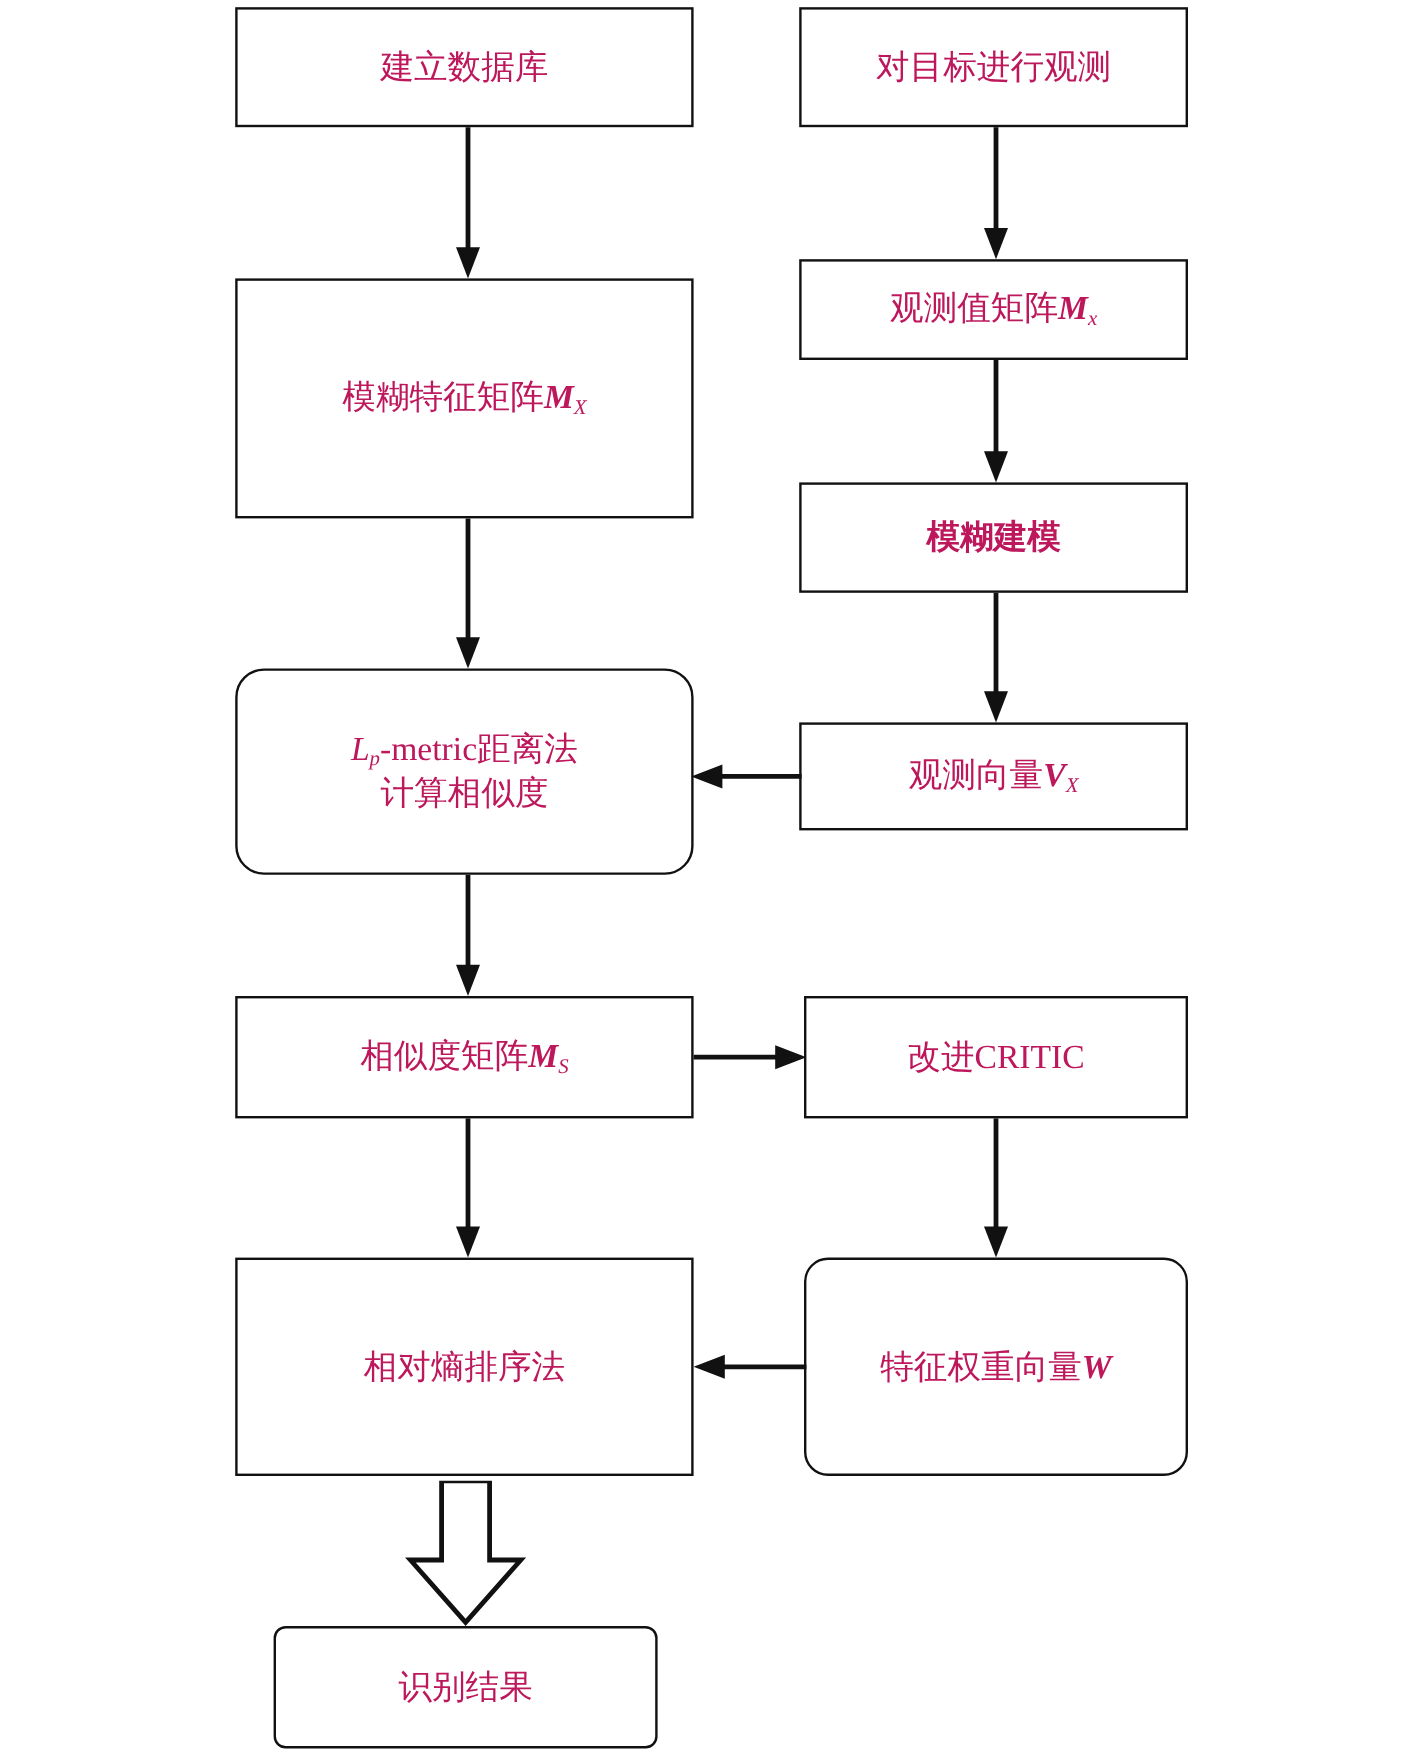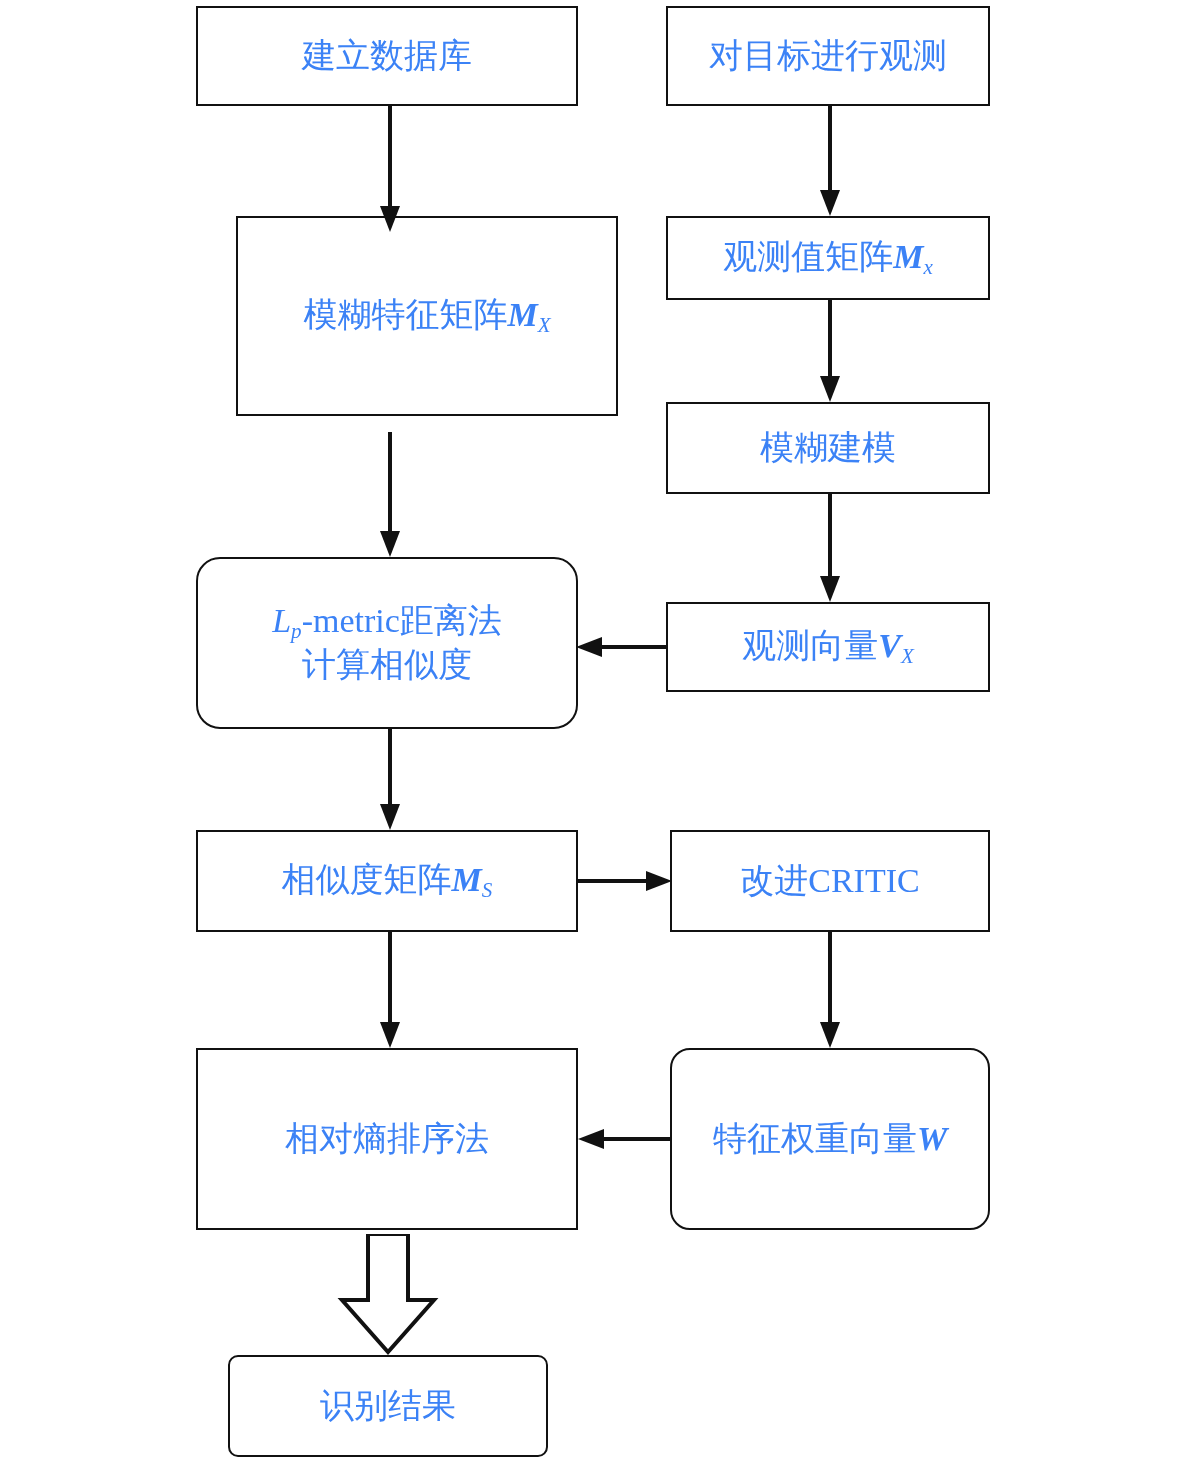--- a/index.html
+++ b/index.html
@@ -17,23 +17,23 @@
   }
   .node {
     position: absolute;
     box-sizing: border-box;
     border: 2px solid #111111;
     background: #ffffff;
     display: flex;
     align-items: center;
     justify-content: center;
     text-align: center;
-    color: #3b82f6;
+    color: #be185d;
     line-height: 1.25;
-    font-size: 34px;
+    font-size: 28px;
     padding: 4px 6px;
   }
   .node .lbl {
     display: block;
     white-space: pre-line;
   }
   .mathi {
     font-style: italic;
   }
   .mathb {
@@ -63,29 +63,29 @@
 <div id="canvas">
 
   <div class="node" style="left:196px; top:6px; width:382px; height:100px;">
     <span class="lbl">建立数据库</span>
   </div>
 
   <div class="node" style="left:666px; top:6px; width:324px; height:100px;">
     <span class="lbl">对目标进行观测</span>
   </div>
 
-  <div class="node" style="left:196px; top:216px; width:382px; height:200px;margin-left:40px;">
+  <div class="node" style="left:196px; top:232px; width:382px; height:200px;">
     <span class="lbl"><span>模糊特征矩阵</span><span class="mathb">M</span><sub>X</sub></span>
   </div>
 
   <div class="node" style="left:666px; top:216px; width:324px; height:84px;">
     <span class="lbl"><span>观测值矩阵</span><span class="mathb">M</span><sub>x</sub></span>
   </div>
 
-  <div class="node" style="left:666px; top:402px; width:324px; height:92px;">
+  <div class="node" style="left:666px; top:402px; width:324px; height:92px;font-weight:bold;">
     <span class="lbl">模糊建模</span>
   </div>
 
   <div class="node" style="left:196px; top:557px; width:382px; height:172px;border-radius:24px;">
     <span class="lbl"><span class="mathi">L</span><sub>p</sub><span>-metric距离法</span><br><span>计算相似度</span></span>
   </div>
 
   <div class="node" style="left:666px; top:602px; width:324px; height:90px;">
     <span class="lbl"><span>观测向量</span><span class="mathb">V</span><sub>X</sub></span>
   </div>

